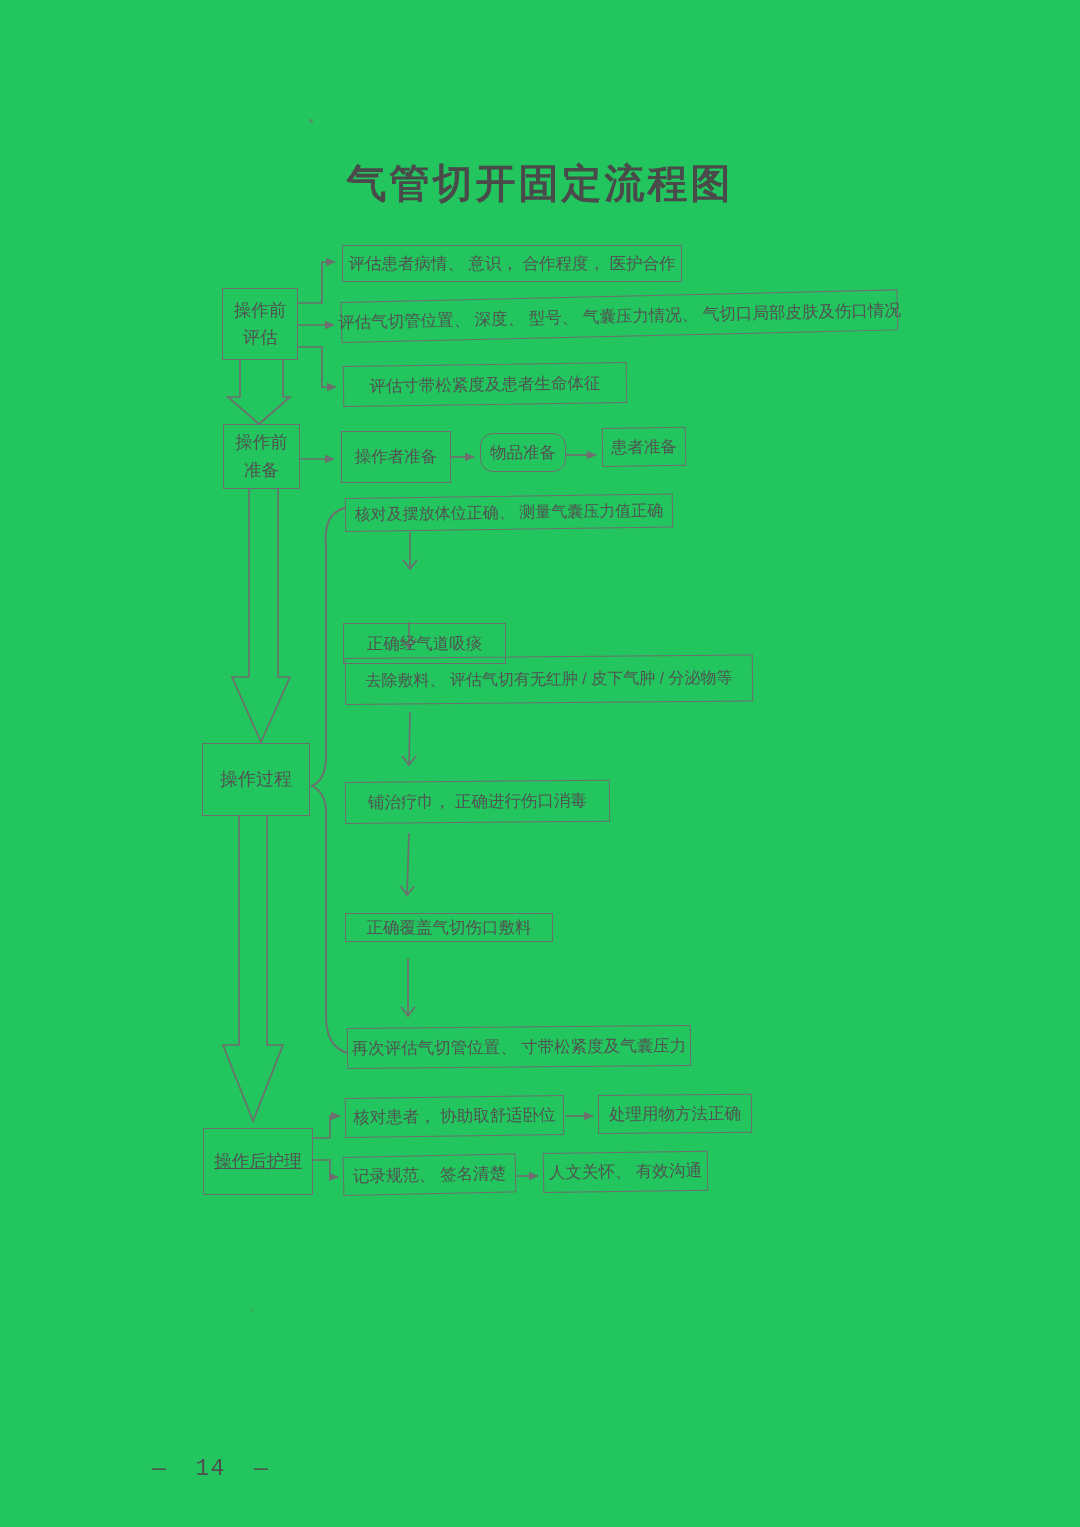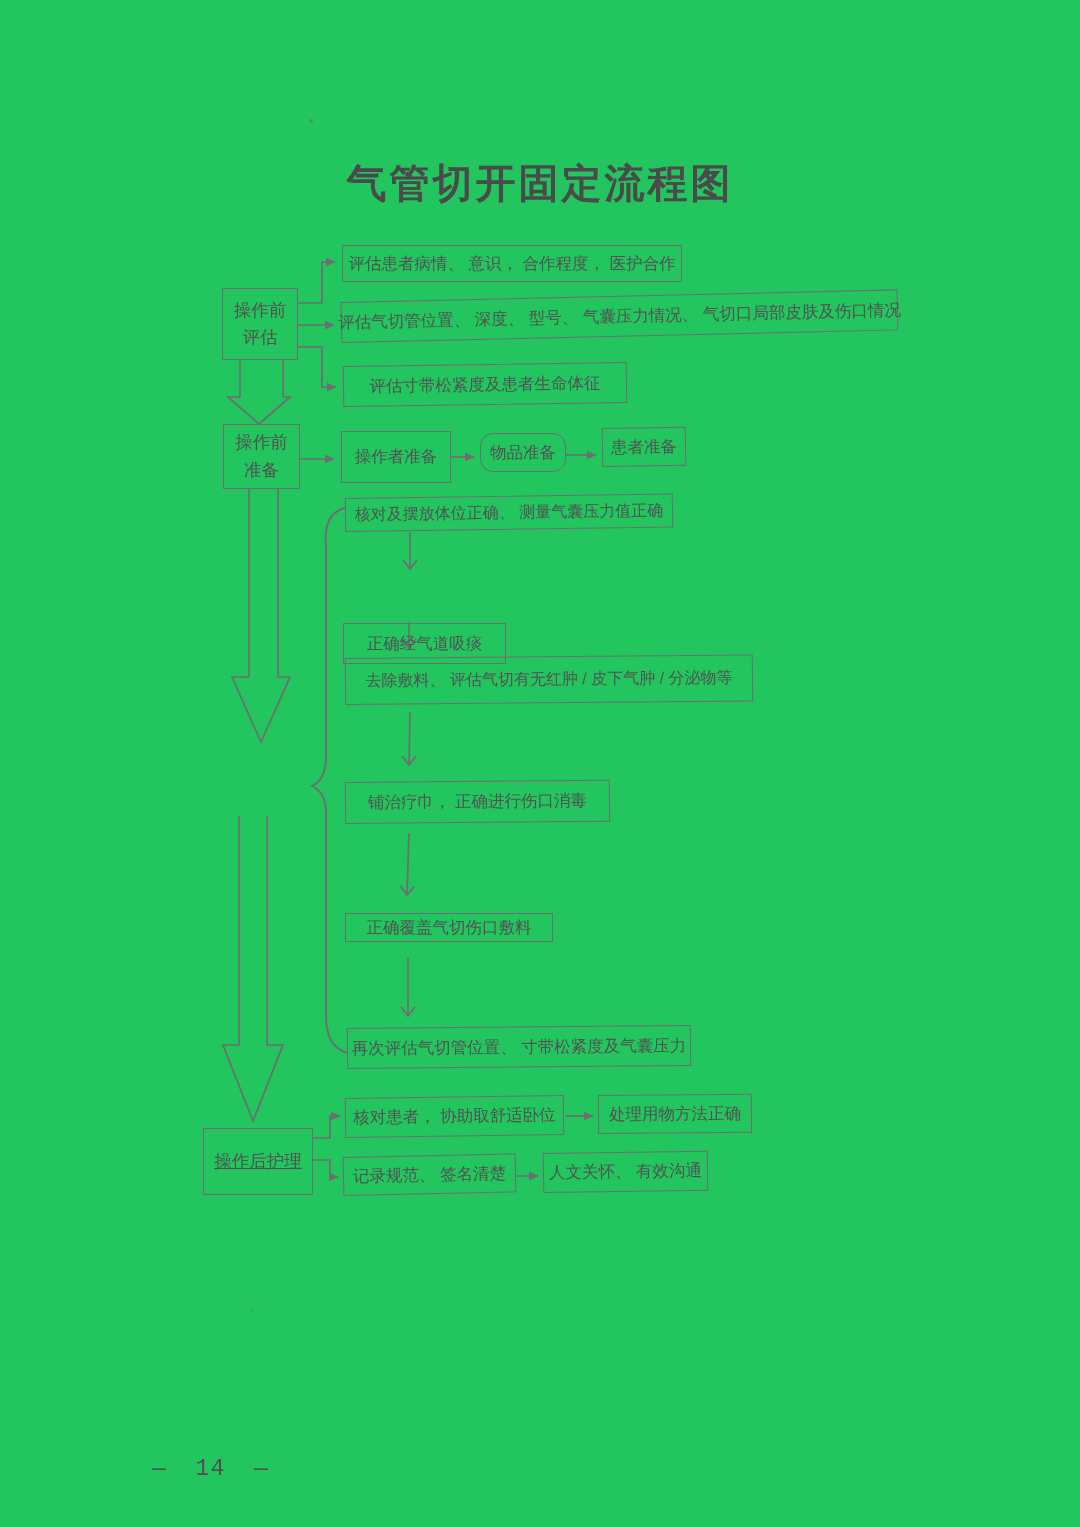--- a/index.html
+++ b/index.html
@@ -99,20 +99,23 @@
   <div class="box stage" style="left:222px;top:288px;width:76px;height:72px;">
     <span>操作前</span>
     <span>评估</span>
   </div>
 
   <div class="box stage" style="left:223px;top:424px;width:77px;height:65px;">
     <span>操作前</span>
     <span>准备</span>
   </div>
 
+  <div class="box stage" style="left:202px;top:743px;width:108px;height:73px;font-size:18px;">
+    <span>操作过程</span>
+  </div>
 
   <div class="box stage" style="left:203px;top:1128px;width:110px;height:67px;text-decoration:underline;">
     <span>操作后护理</span>
   </div>
 
   <div class="box" style="left:342px;top:245px;width:340px;height:37px;">评估患者病情、 意识， 合作程度， 医护合作</div>
 
   <div class="box tilt-a" style="left:341px;top:302px;width:557px;height:41px;font-size:16.5px;">评估气切管位置、 深度、 型号、 气囊压力情况、 气切口局部皮肤及伤口情况</div>
 
   <div class="box tilt-b" style="left:343px;top:366px;width:284px;height:41px;">评估寸带松紧度及患者生命体征</div>

